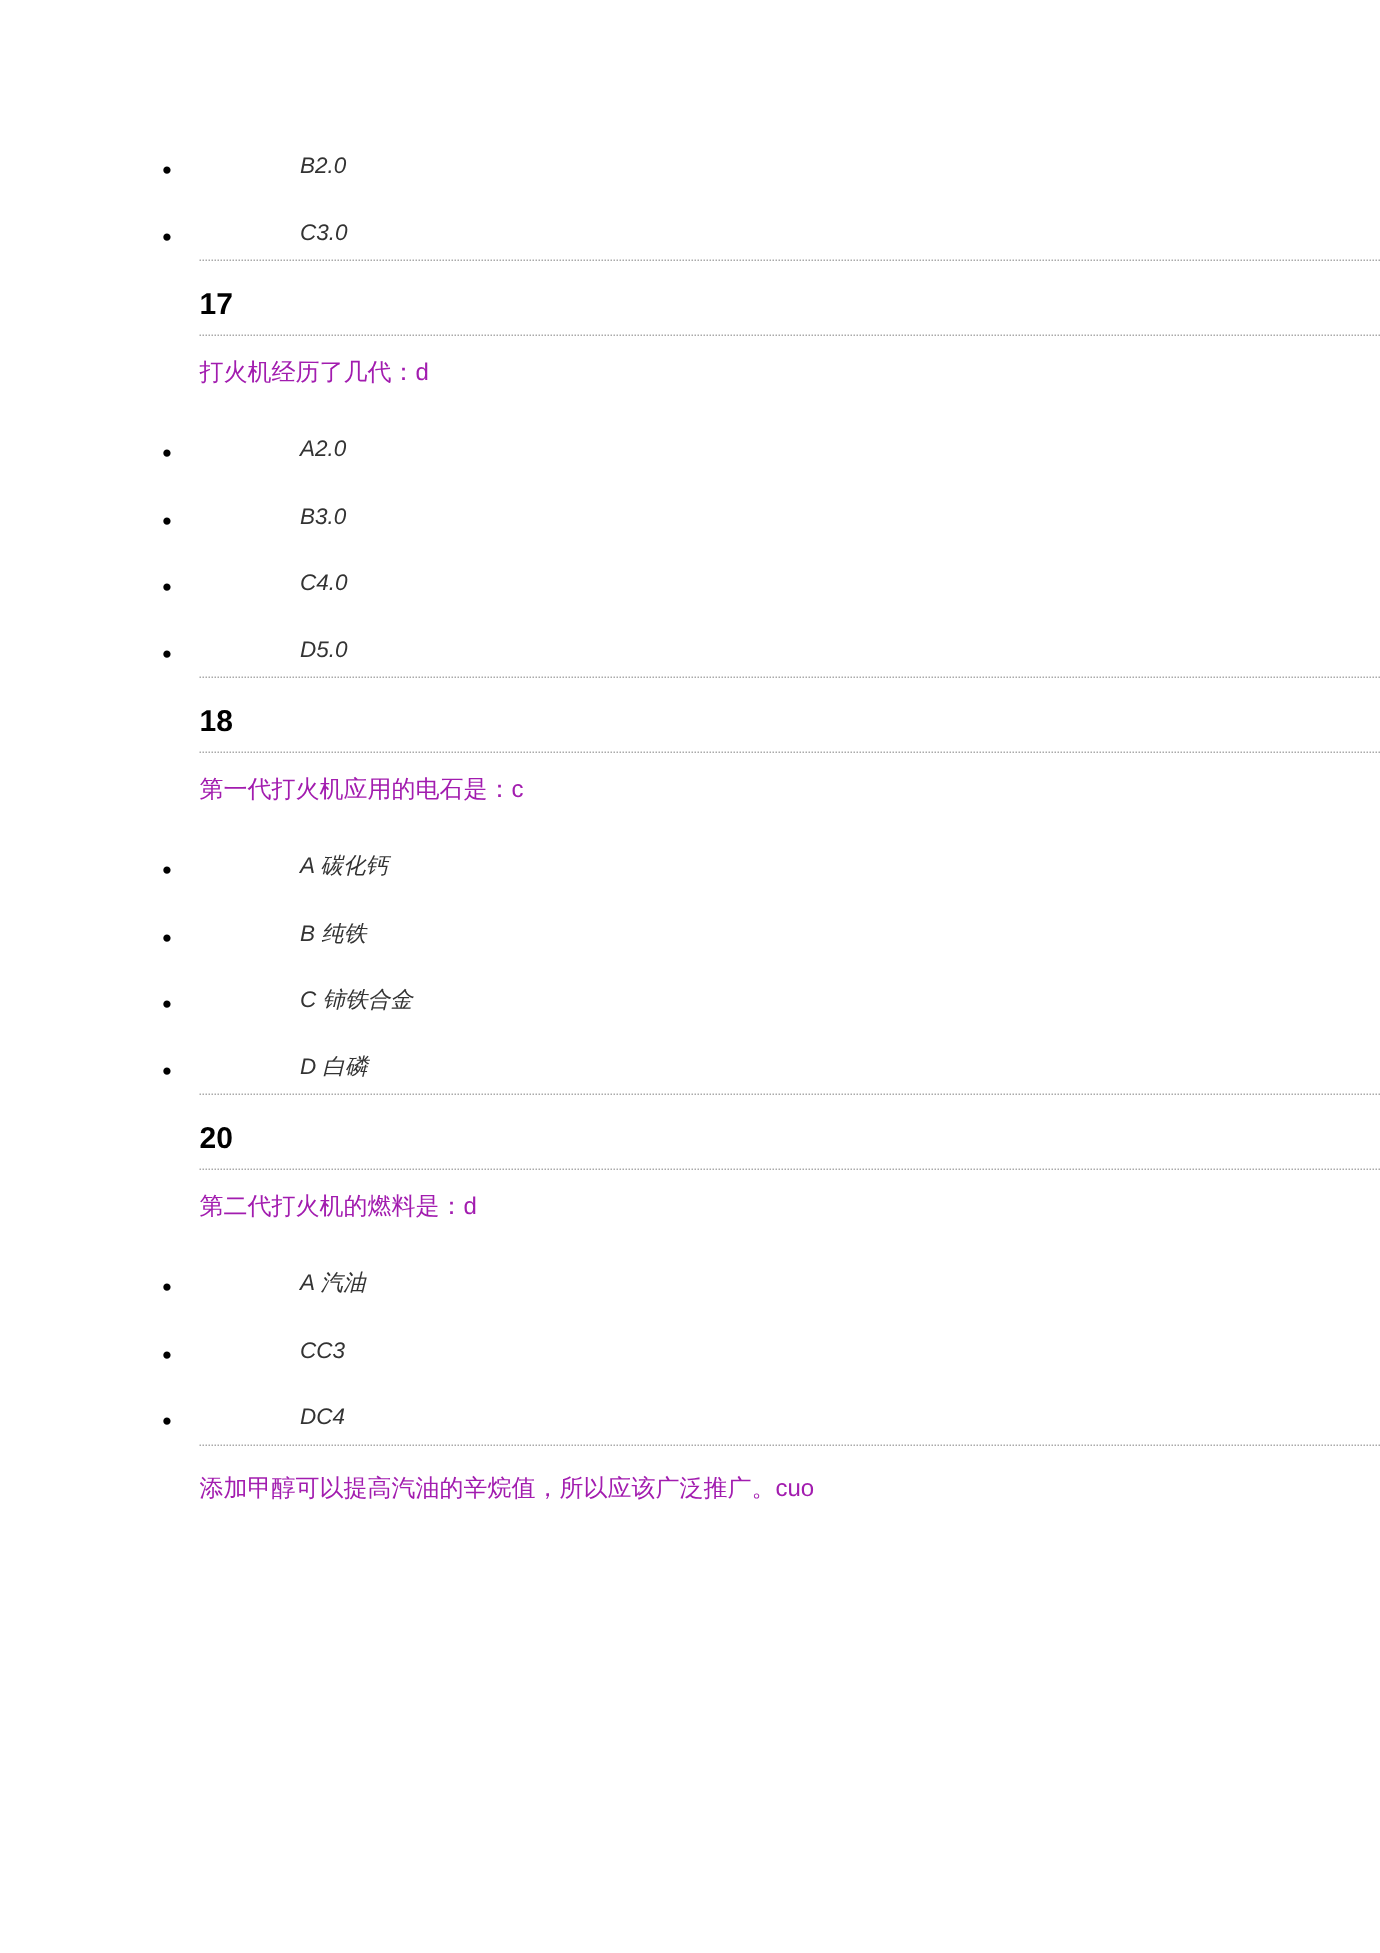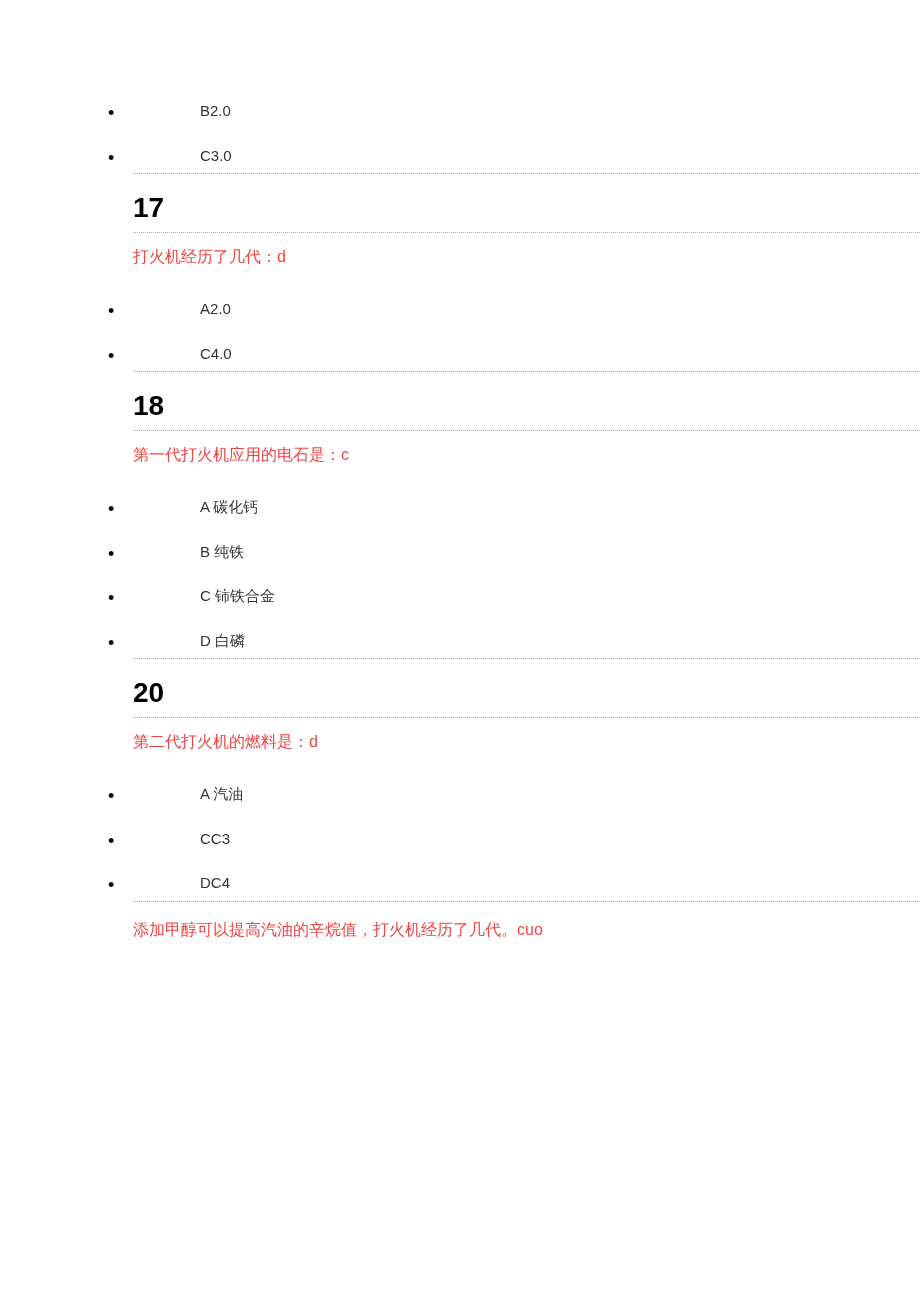--- a/index.html
+++ b/index.html
@@ -21,20 +21,21 @@
       padding: 0;
       margin: 0;
     }
     ul.options li {
       position: relative;
       padding-left: 200px;
       font-size: 15px;
       line-height: 1.5;
       color: #333;
       margin-bottom: 22px;
+      font-style: italic;
     }
     ul.options li::before {
       content: "•";
       position: absolute;
       left: 108px;
       font-size: 18px;
       color: #000;
     }
     ul.options li:last-child {
       border-bottom: 1px dotted #aaa;
@@ -44,50 +45,52 @@
       margin-bottom: 0;
     }
     ul.options li:last-child::before {
       left: -25px;
     }
     .question-block {
       margin-left: 133px;
       margin-top: 18px;
     }
     .qnum {
-      font-size: 28px;
+      font-size: 20px;
       font-weight: bold;
       color: #000;
       padding-bottom: 8px;
       border-bottom: 1px dotted #aaa;
     }
     .qtext {
       font-size: 16px;
-      color: #ef4444;
+      color: #a21caf;
       margin-top: 14px;
       margin-bottom: 30px;
     }
   </style>
 </head>
 <body>
 
 <div class="content">
 
   <ul class="options">
     <li><span>B2.0</span></li>
     <li><span>C3.0</span></li>
   </ul>
 
   <div class="question-block">
     <div class="qnum">17</div>
     <div class="qtext">打火机经历了几代：d</div>
   </div>
   <ul class="options">
     <li><span>A2.0</span></li>
+    <li><span>B3.0</span></li>
     <li><span>C4.0</span></li>
+    <li><span>D5.0</span></li>
   </ul>
 
   <div class="question-block">
     <div class="qnum">18</div>
     <div class="qtext">第一代打火机应用的电石是：c</div>
   </div>
   <ul class="options">
     <li><span>A 碳化钙</span></li>
     <li><span>B 纯铁</span></li>
     <li><span>C 铈铁合金</span></li>
@@ -98,16 +101,16 @@
     <div class="qnum">20</div>
     <div class="qtext">第二代打火机的燃料是：d</div>
   </div>
   <ul class="options">
     <li><span>A 汽油</span></li>
     <li><span>CC3</span></li>
     <li><span>DC4</span></li>
   </ul>
 
   <div class="question-block">
-    <div class="qtext">添加甲醇可以提高汽油的辛烷值，打火机经历了几代。cuo</div>
+    <div class="qtext">添加甲醇可以提高汽油的辛烷值，所以应该广泛推广。cuo</div>
   </div>
 
 </div>
 
 </body></html>

